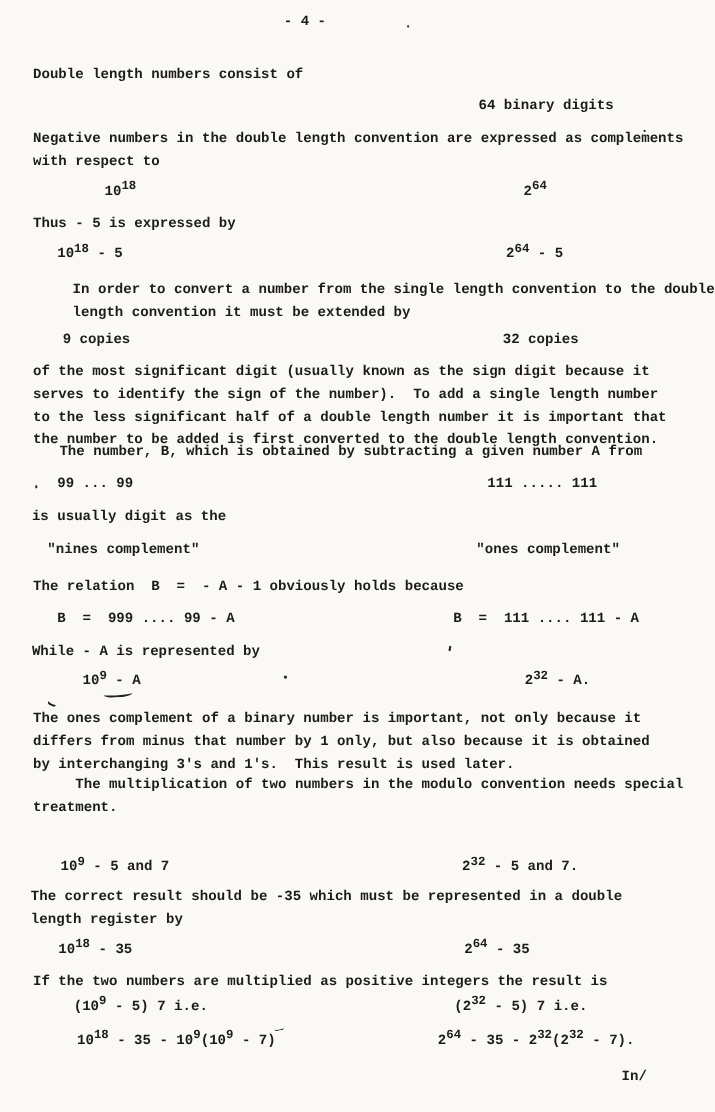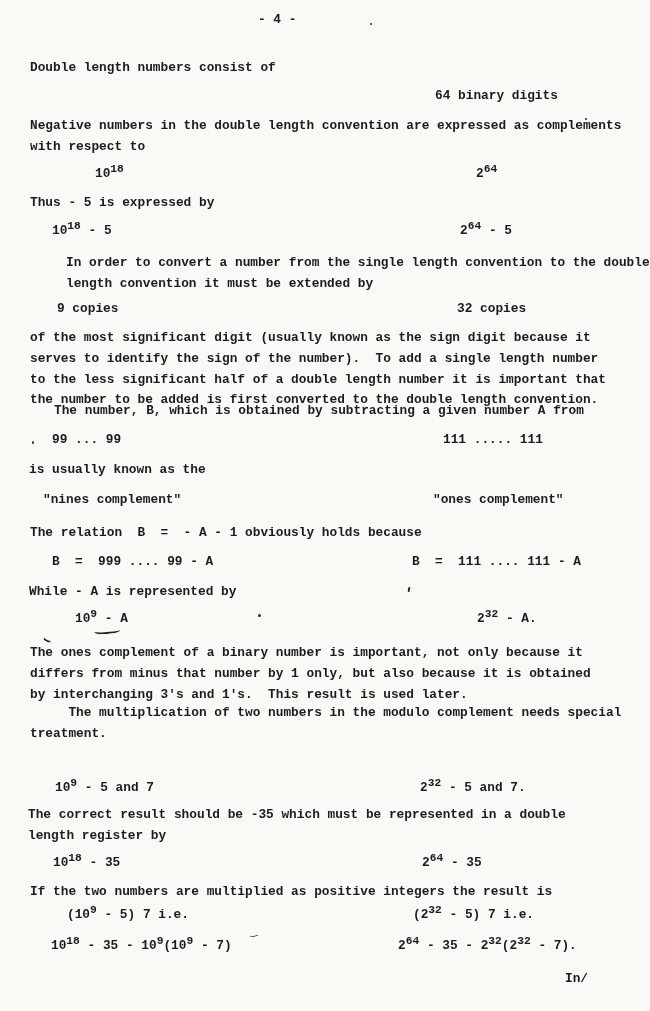--- a/index.html
+++ b/index.html
@@ -76,58 +76,58 @@
   <div class="t" style="left:30px; top:328px;">of the most significant digit (usually known as the sign digit because it
 serves to identify the sign of the number).  To add a single length number
 to the less significant half of a double length number it is important that
 the number to be added is first converted to the double length convention.</div>
 
   <div class="t" style="left:54px; top:401px;">The number, B, which is obtained by subtracting a given number A from</div>
 
   <div class="t" style="left:52px; top:430px;">99 ... 99</div>
   <div class="t" style="left:443px; top:430px;">111 ..... 111</div>
 
-  <div class="t" style="left:29px; top:460px;">is usually known as the</div>
+  <div class="t" style="left:29px; top:460px;">is usually digit as the</div>
 
   <div class="t" style="left:43px; top:490px;">"nines complement"</div>
   <div class="t" style="left:433px; top:490px;">"ones complement"</div>
 
   <div class="t" style="left:30px; top:523px;">The relation  B  =  - A - 1 obviously holds because</div>
 
   <div class="t" style="left:52px; top:552px;">B  =  999 .... 99 - A</div>
   <div class="t" style="left:412px; top:552px;">B  =  111 .... 111 - A</div>
 
   <div class="t" style="left:29px; top:582px;">While - A is represented by</div>
 
   <div class="f" style="left:75px; top:609px;">10<sup>9</sup> - A</div>
   <div class="f" style="left:477px; top:609px;">2<sup>32</sup> - A.</div>
 
   <div class="t" style="left:30px; top:643px;">The ones complement of a binary number is important, not only because it
 differs from minus that number by 1 only, but also because it is obtained
 by interchanging 3's and 1's.  This result is used later.</div>
 
-  <div class="t" style="left:30px; top:703px;">     The multiplication of two numbers in the modulo complement needs special
+  <div class="t" style="left:30px; top:703px;">     The multiplication of two numbers in the modulo convention needs special
 treatment.</div>
 
 
   <div class="f" style="left:55px; top:778px;">10<sup>9</sup> - 5 and 7</div>
   <div class="f" style="left:420px; top:778px;">2<sup>32</sup> - 5 and 7.</div>
 
   <div class="t" style="left:28px; top:805px;">The correct result should be -35 which must be represented in a double
 length register by</div>
 
   <div class="f" style="left:53px; top:853px;">10<sup>18</sup> - 35</div>
   <div class="f" style="left:422px; top:853px;">2<sup>64</sup> - 35</div>
 
   <div class="t" style="left:30px; top:882px;">If the two numbers are multiplied as positive integers the result is</div>
 
   <div class="f" style="left:67px; top:905px;">(10<sup>9</sup> - 5) 7 i.e.</div>
   <div class="f" style="left:413px; top:905px;">(2<sup>32</sup> - 5) 7 i.e.</div>
 
-  <div class="f" style="left:51px; top:936px;">10<sup>18</sup> - 35 - 10<sup>9</sup>(10<sup>9</sup> - 7)</div>
+  <div class="f" style="left:70px; top:936px;">10<sup>18</sup> - 35 - 10<sup>9</sup>(10<sup>9</sup> - 7)</div>
   <div class="f" style="left:398px; top:936px;">2<sup>64</sup> - 35 - 2<sup>32</sup>(2<sup>32</sup> - 7).</div>
 
   <div class="t" style="left:565px; top:969px;">In/</div>
 
   <div class="art" style="left:370px; top:23px; width:2px; height:2px;"></div>
   <div class="art" style="left:585px; top:118px; width:2px; height:2px;"></div>
   <div class="art" style="left:32px; top:441px; width:2px; height:3px;"></div>
   <div class="art" style="left:258px; top:614px; width:3px; height:3px;"></div>
   <div class="art" style="left:408px; top:587px; width:2px; height:5px; border-radius:1px; transform:rotate(10deg);"></div>
   <div class="art-line" style="left:94px; top:626px; width:26px; height:6px; transform:rotate(-4deg);"></div>

